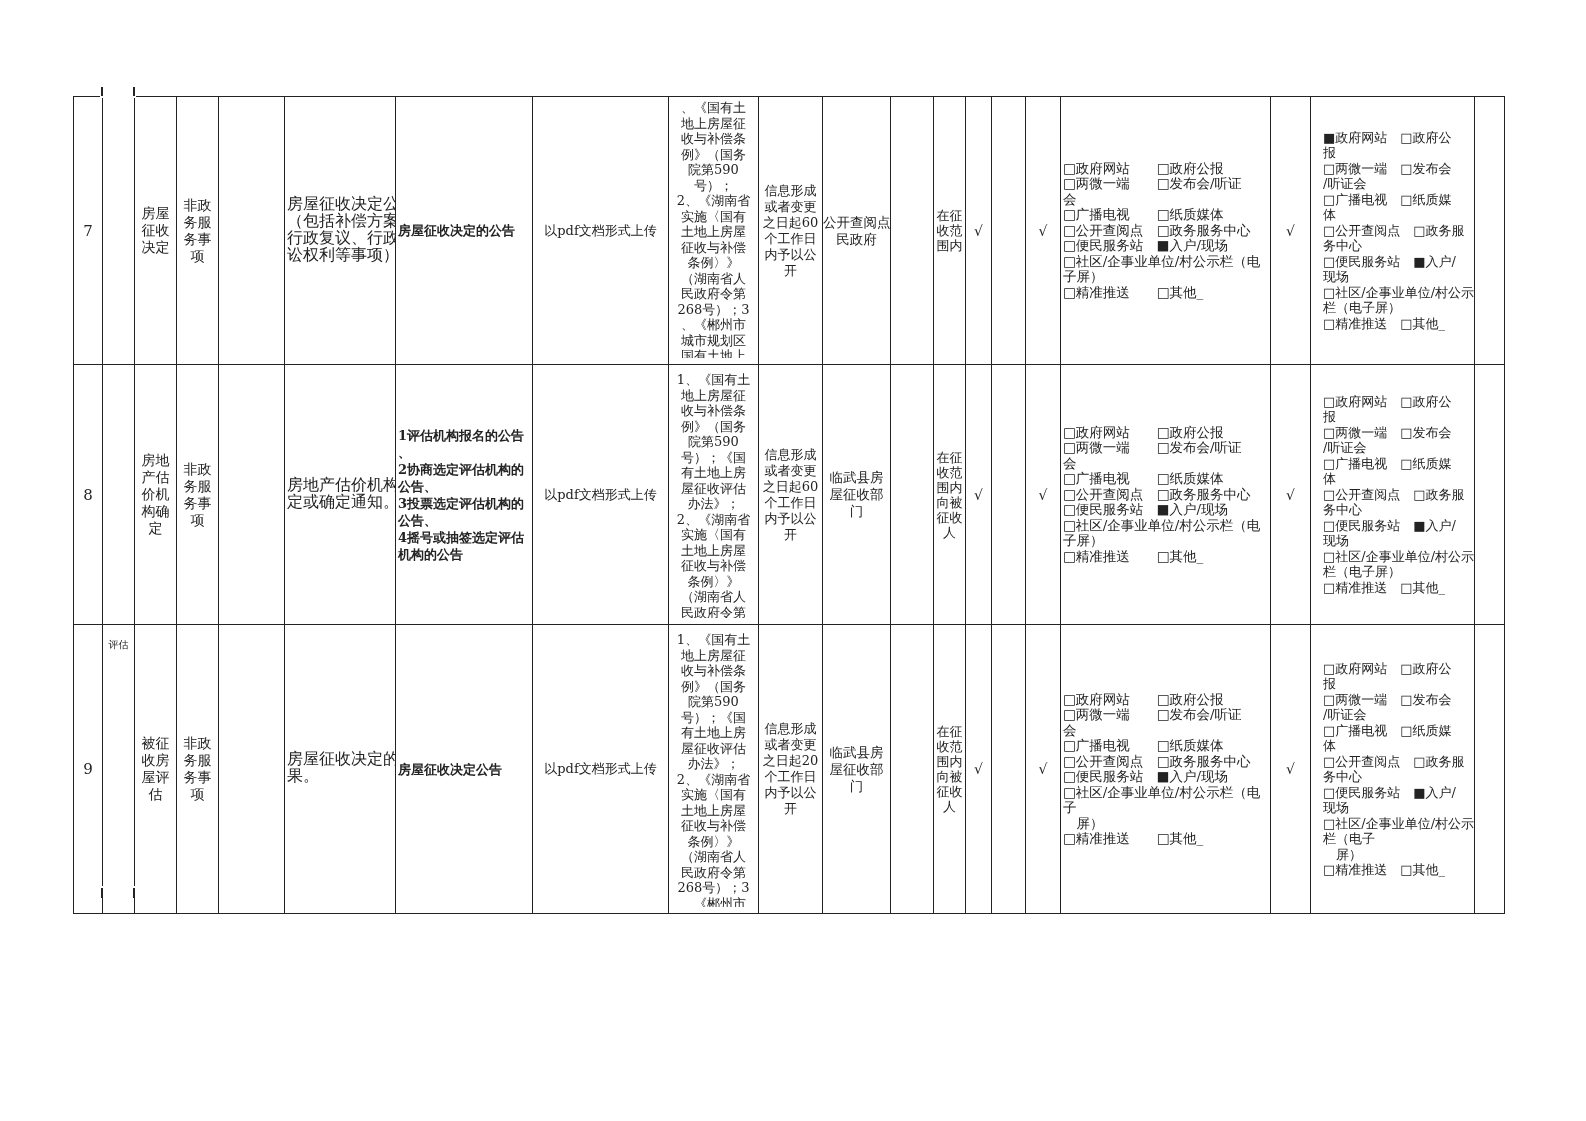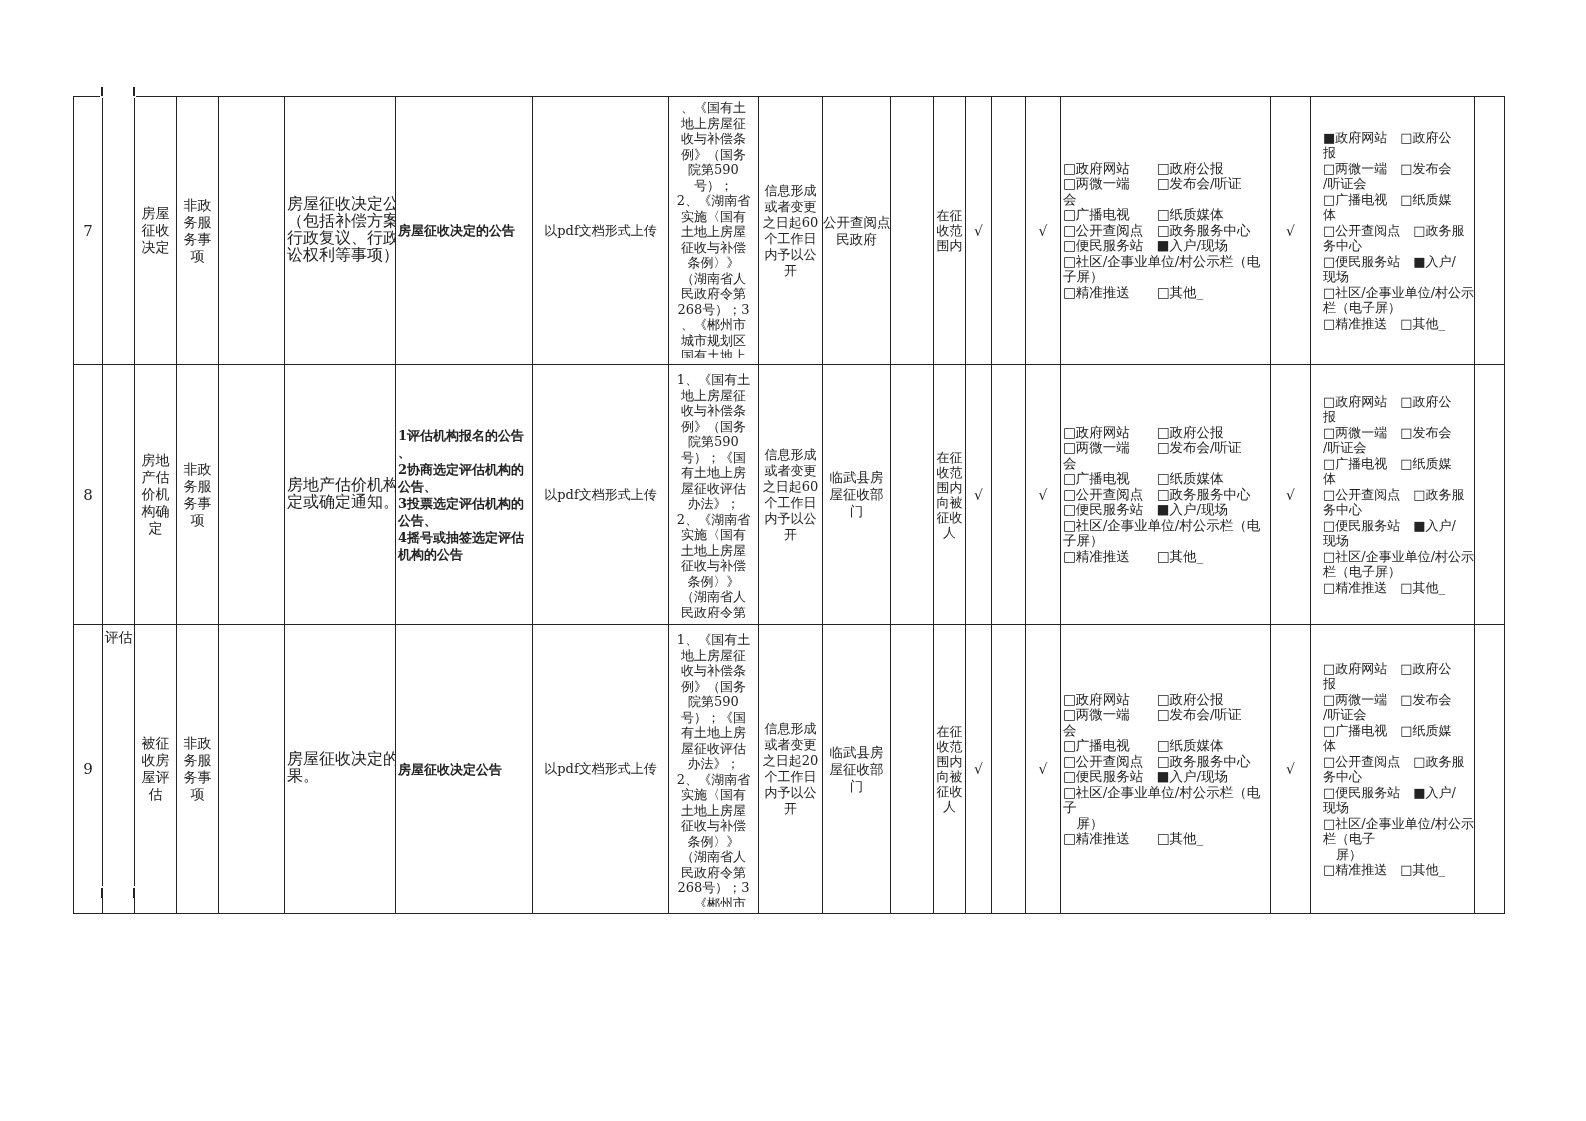--- a/index.html
+++ b/index.html
@@ -9,21 +9,21 @@
     font-family:"DejaVu Serif","Liberation Serif",serif;color:#232323;
   }
   .tbl-wrap{position:absolute;left:73px;top:96px;}
   table{border-collapse:collapse;table-layout:fixed;width:1431px;}
   td{
     border:1.5px solid #232323;padding:0;vertical-align:middle;
     overflow:hidden;white-space:pre;font-size:14px;line-height:16px;text-align:center;
   }
   tr.r7{height:262px;} tr.r8{height:250px;} tr.r9{height:280px;}
   td.c-num{font-size:15px;}
-  td.c-stage{vertical-align:top;padding-top:4px;font-size:14px;}
+  td.c-stage{vertical-align:top;padding-top:12px;font-size:10px;font-family:Liberation Serif, serif;}
   td.c-item,td.c-type{font-size:14px;line-height:17px;}
   td.c-content{text-align:left;padding:14px 2px;font-size:16px;line-height:17px;font-family:Liberation Mono, monospace;}
   td.c-detail{text-align:left;padding:2px 2px;font-size:13px;line-height:17px;font-weight:bold;}
   td.c-format{font-size:13px;}
   td.c-legal{vertical-align:top;font-size:13px;line-height:15.5px;padding:6px 2px;}
   .legal-inner{overflow:hidden;}
   .r7 .legal-inner{height:258px;margin-top:-3px;}
   .r8 .legal-inner{height:246px;margin-top:1px;}
   .r9 .legal-inner{height:275px;margin-top:1px;}
   td.c-time{font-size:13px;line-height:16px;}

